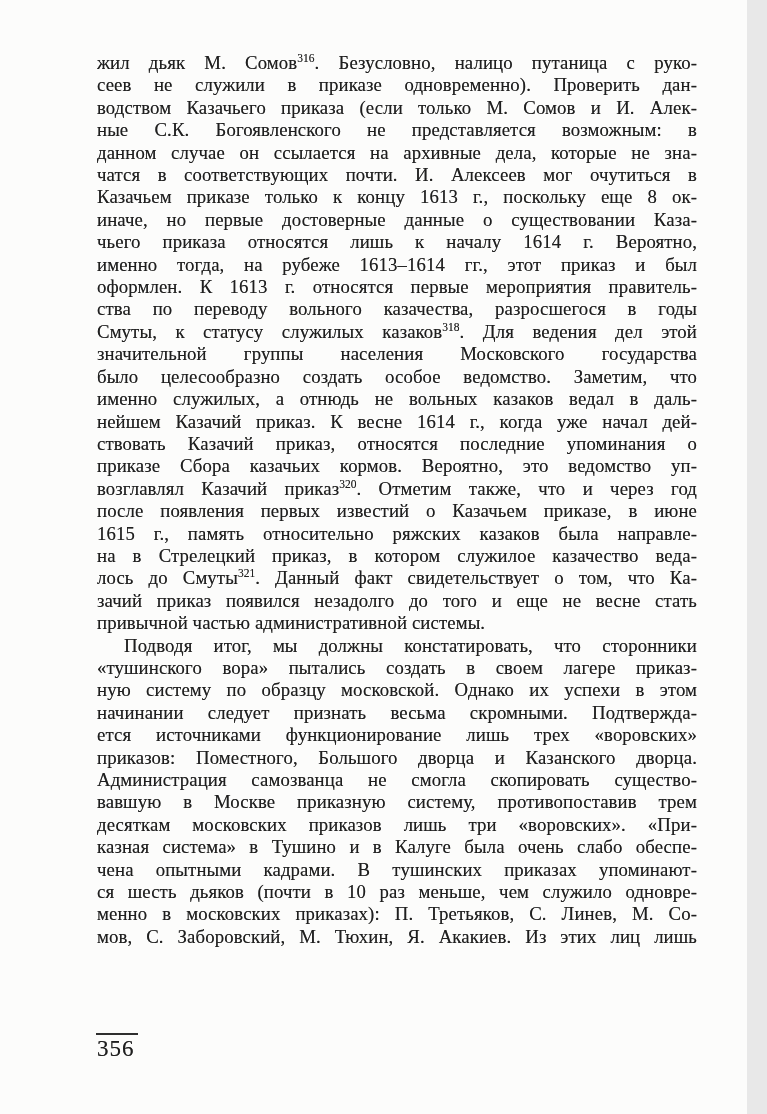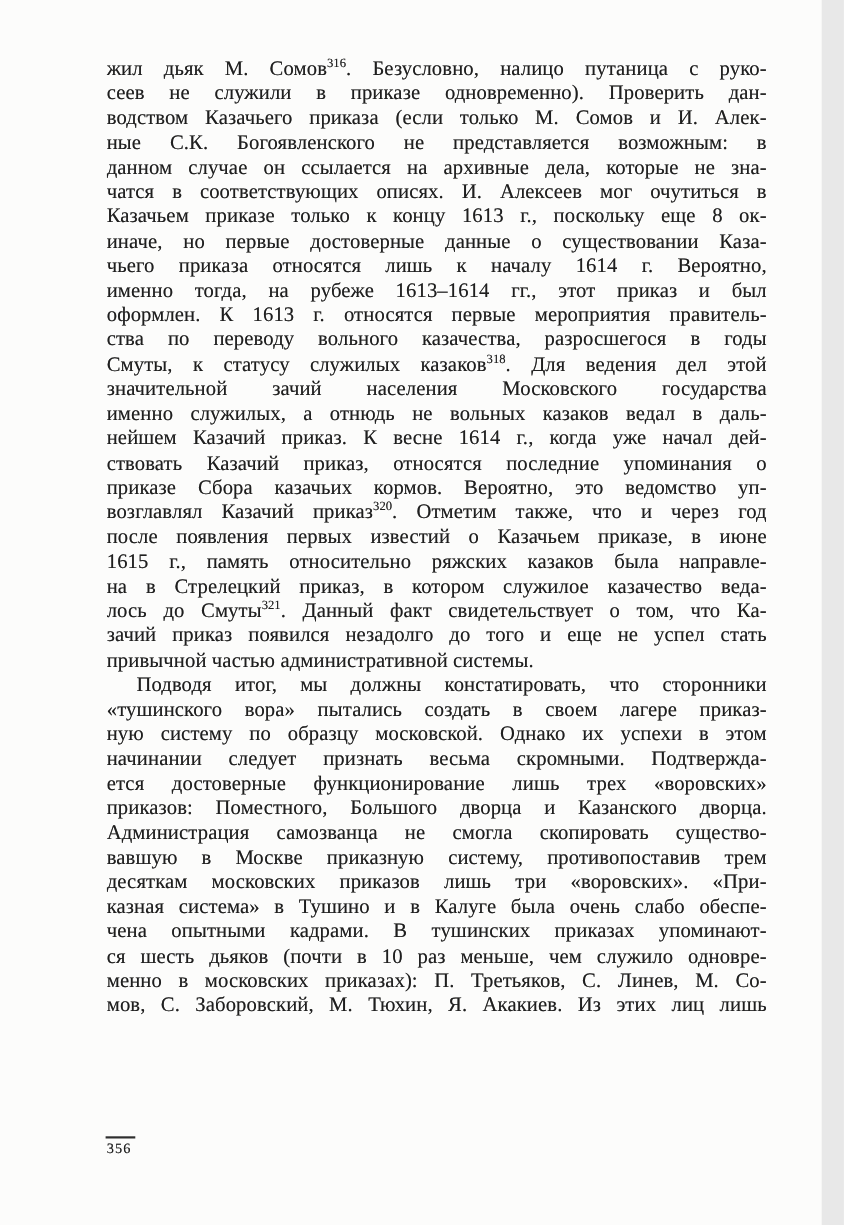--- a/index.html
+++ b/index.html
@@ -52,60 +52,61 @@
   .pagenum-wrap {
     position: absolute;
     left: 97px;
     top: 1033px;
   }
   .pagenum-wrap span {
     display: inline-block;
     border-top: 2.5px solid #2e2e2e;
     padding: 1px 3px 0 1px;
     margin-left: -1px;
-    font-size: 13px;
+    font-size: 23px;
     letter-spacing: 1px;
     text-shadow: 0 0 0.4px rgba(20,20,20,0.55);
   }
 </style>
 </head>
 <body>
 
 <div class="screen">
   <div class="textblock">
       <div class="line fill">жил дьяк М. Сомов<sup>316</sup>. Безусловно, налицо путаница с руко-</div>
       <div class="line fill">сеев не служили в приказе одновременно). Проверить дан-</div>
       <div class="line fill">водством Казачьего приказа (если только М. Сомов и И. Алек-</div>
       <div class="line fill">ные С.К. Богоявленского не представляется возможным: в</div>
       <div class="line fill">данном случае он ссылается на архивные дела, которые не зна-</div>
-      <div class="line fill">чатся в соответствующих описях. И. Алексеев мог очутиться в</div>
+      <div class="line fill">чатся в соответствующих почти. И. Алексеев мог очутиться в</div>
       <div class="line fill">Казачьем приказе только к концу 1613 г., поскольку еще 8 ок-</div>
       <div class="line fill">иначе, но первые достоверные данные о существовании Каза-</div>
       <div class="line fill">чьего приказа относятся лишь к началу 1614 г. Вероятно,</div>
       <div class="line fill">именно тогда, на рубеже 1613–1614 гг., этот приказ и был</div>
       <div class="line fill">оформлен. К 1613 г. относятся первые мероприятия правитель-</div>
       <div class="line fill">ства по переводу вольного казачества, разросшегося в годы</div>
       <div class="line fill">Смуты, к статусу служилых казаков<sup>318</sup>. Для ведения дел этой</div>
-      <div class="line fill">значительной зачий населения Московского государства</div>
+      <div class="line fill">значительной группы населения Московского государства</div>
+      <div class="line fill">было целесообразно создать особое ведомство. Заметим, что</div>
       <div class="line fill">именно служилых, а отнюдь не вольных казаков ведал в даль-</div>
       <div class="line fill">нейшем Казачий приказ. К весне 1614 г., когда уже начал дей-</div>
       <div class="line fill">ствовать Казачий приказ, относятся последние упоминания о</div>
       <div class="line fill">приказе Сбора казачьих кормов. Вероятно, это ведомство уп-</div>
       <div class="line fill">возглавлял Казачий приказ<sup>320</sup>. Отметим также, что и через год</div>
       <div class="line fill">после появления первых известий о Казачьем приказе, в июне</div>
       <div class="line fill">1615 г., память относительно ряжских казаков была направле-</div>
       <div class="line fill">на в Стрелецкий приказ, в котором служилое казачество веда-</div>
       <div class="line fill">лось до Смуты<sup>321</sup>. Данный факт свидетельствует о том, что Ка-</div>
-      <div class="line fill">зачий приказ появился незадолго до того и еще не успел стать</div>
+      <div class="line fill">зачий приказ появился незадолго до того и еще не весне стать</div>
       <div class="line">привычной частью административной системы.</div>
       <div class="line fill indent">Подводя итог, мы должны констатировать, что сторонники</div>
       <div class="line fill">«тушинского вора» пытались создать в своем лагере приказ-</div>
       <div class="line fill">ную систему по образцу московской. Однако их успехи в этом</div>
       <div class="line fill">начинании следует признать весьма скромными. Подтвержда-</div>
-      <div class="line fill">ется достоверные функционирование лишь трех «воровских»</div>
+      <div class="line fill">ется источниками функционирование лишь трех «воровских»</div>
       <div class="line fill">приказов: Поместного, Большого дворца и Казанского дворца.</div>
       <div class="line fill">Администрация самозванца не смогла скопировать существо-</div>
       <div class="line fill">вавшую в Москве приказную систему, противопоставив трем</div>
       <div class="line fill">десяткам московских приказов лишь три «воровских». «При-</div>
       <div class="line fill">казная система» в Тушино и в Калуге была очень слабо обеспе-</div>
       <div class="line fill">чена опытными кадрами. В тушинских приказах упоминают-</div>
       <div class="line fill">ся шесть дьяков (почти в 10 раз меньше, чем служило одновре-</div>
       <div class="line fill">менно в московских приказах): П. Третьяков, С. Линев, М. Со-</div>
       <div class="line fill">мов, С. Заборовский, М. Тюхин, Я. Акакиев. Из этих лиц лишь</div>
     </div>

